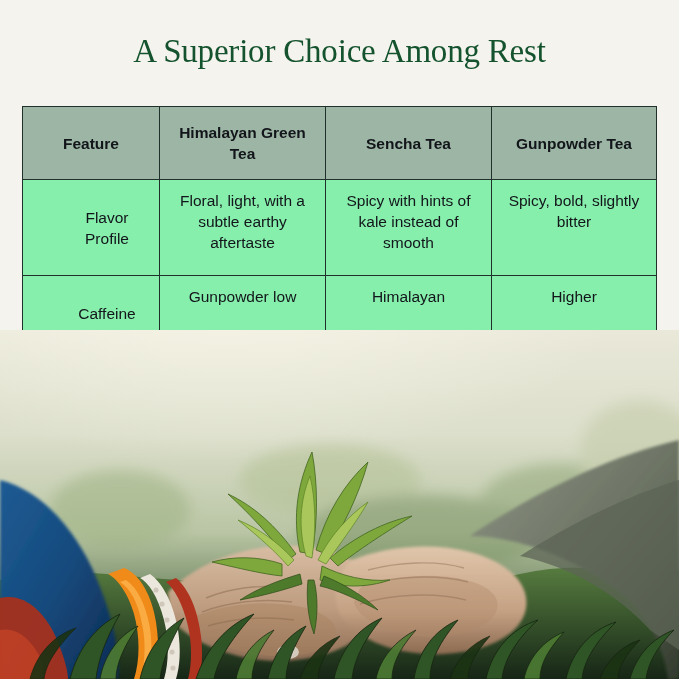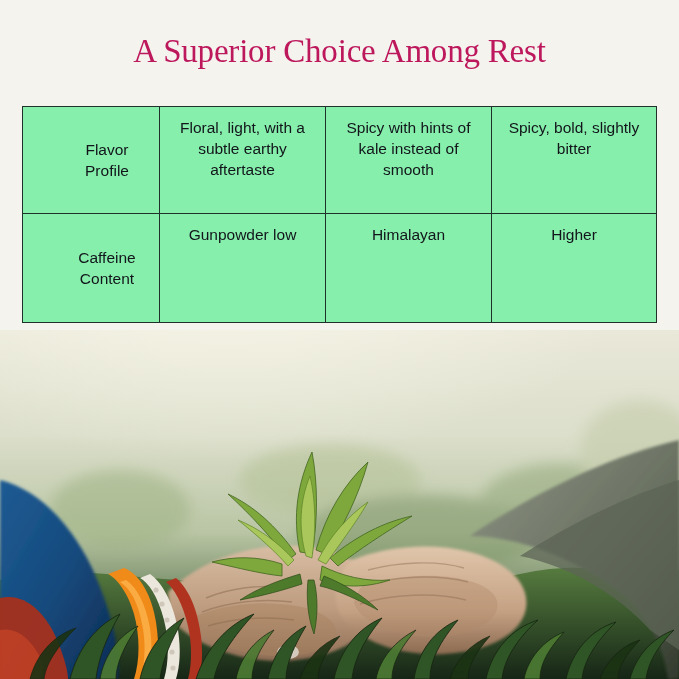--- a/index.html
+++ b/index.html
@@ -21,21 +21,21 @@
   .title {
     position: absolute;
     top: 30px;
     left: 0;
     width: 679px;
     text-align: center;
     font-family: "Liberation Serif", "DejaVu Serif", serif;
     font-size: 33px;
     line-height: 42px;
     letter-spacing: -0.2px;
-    color: #be185d;
+    color: #14532d;
     white-space: nowrap;
   }
 
   
   .table-wrap {
     position: absolute;
     left: 22px;
     top: 106px;
     width: 634px;
     height: 217px;
@@ -117,20 +117,26 @@
 
   <div class="table-wrap">
     <table class="compare">
       <colgroup>
         <col class="c0">
           <col class="c1">
           <col class="c2">
           <col class="c3">
       </colgroup>
       <tbody>
+        <tr class="head">
+          <td>Feature</td>
+          <td>Himalayan Green Tea</td>
+          <td>Sencha Tea</td>
+          <td>Gunpowder Tea</td>
+        </tr>
         <tr class="row-flavor">
           <td class="label-cell">Flavor Profile</td>
           <td class="hl">Floral, light, with a subtle earthy aftertaste</td>
           <td>Spicy with hints of kale instead of smooth</td>
           <td class="left">Spicy, bold, slightly bitter</td>
         </tr>
         <tr class="row-caffeine">
           <td class="label-cell">Caffeine Content</td>
           <td class="hl">Gunpowder low</td>
           <td>Himalayan</td>

